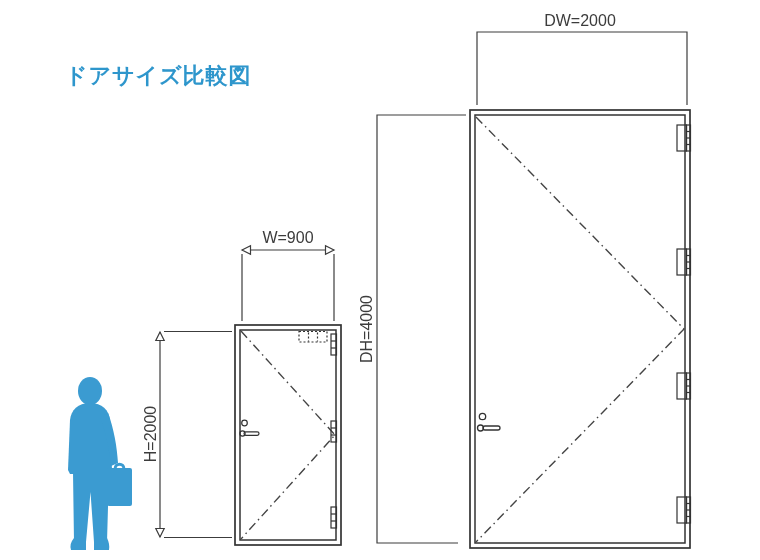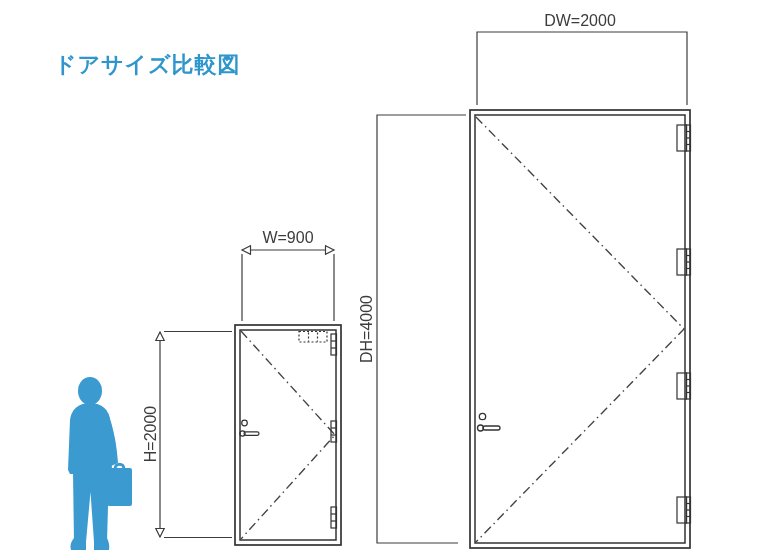--- a/index.html
+++ b/index.html
@@ -6,21 +6,21 @@
   .canvas{
     position:relative;
     width:760px;height:560px;
     background:#fff;
     overflow:hidden;
     font-family:"Liberation Sans",sans-serif;
   }
   .title{
     position:absolute;
     left:54px;top:50px;
-    margin:0;
+    margin:11px;
     font-size:22px;
     font-weight:bold;
     letter-spacing:1px;
     color:#2E96CC;
     font-family:"Liberation Sans","DejaVu Sans",sans-serif;
   }
   svg{position:absolute;left:0;top:0;}
   svg text{
     font-family:"Liberation Sans","DejaVu Sans",sans-serif;
     font-size:16px;

